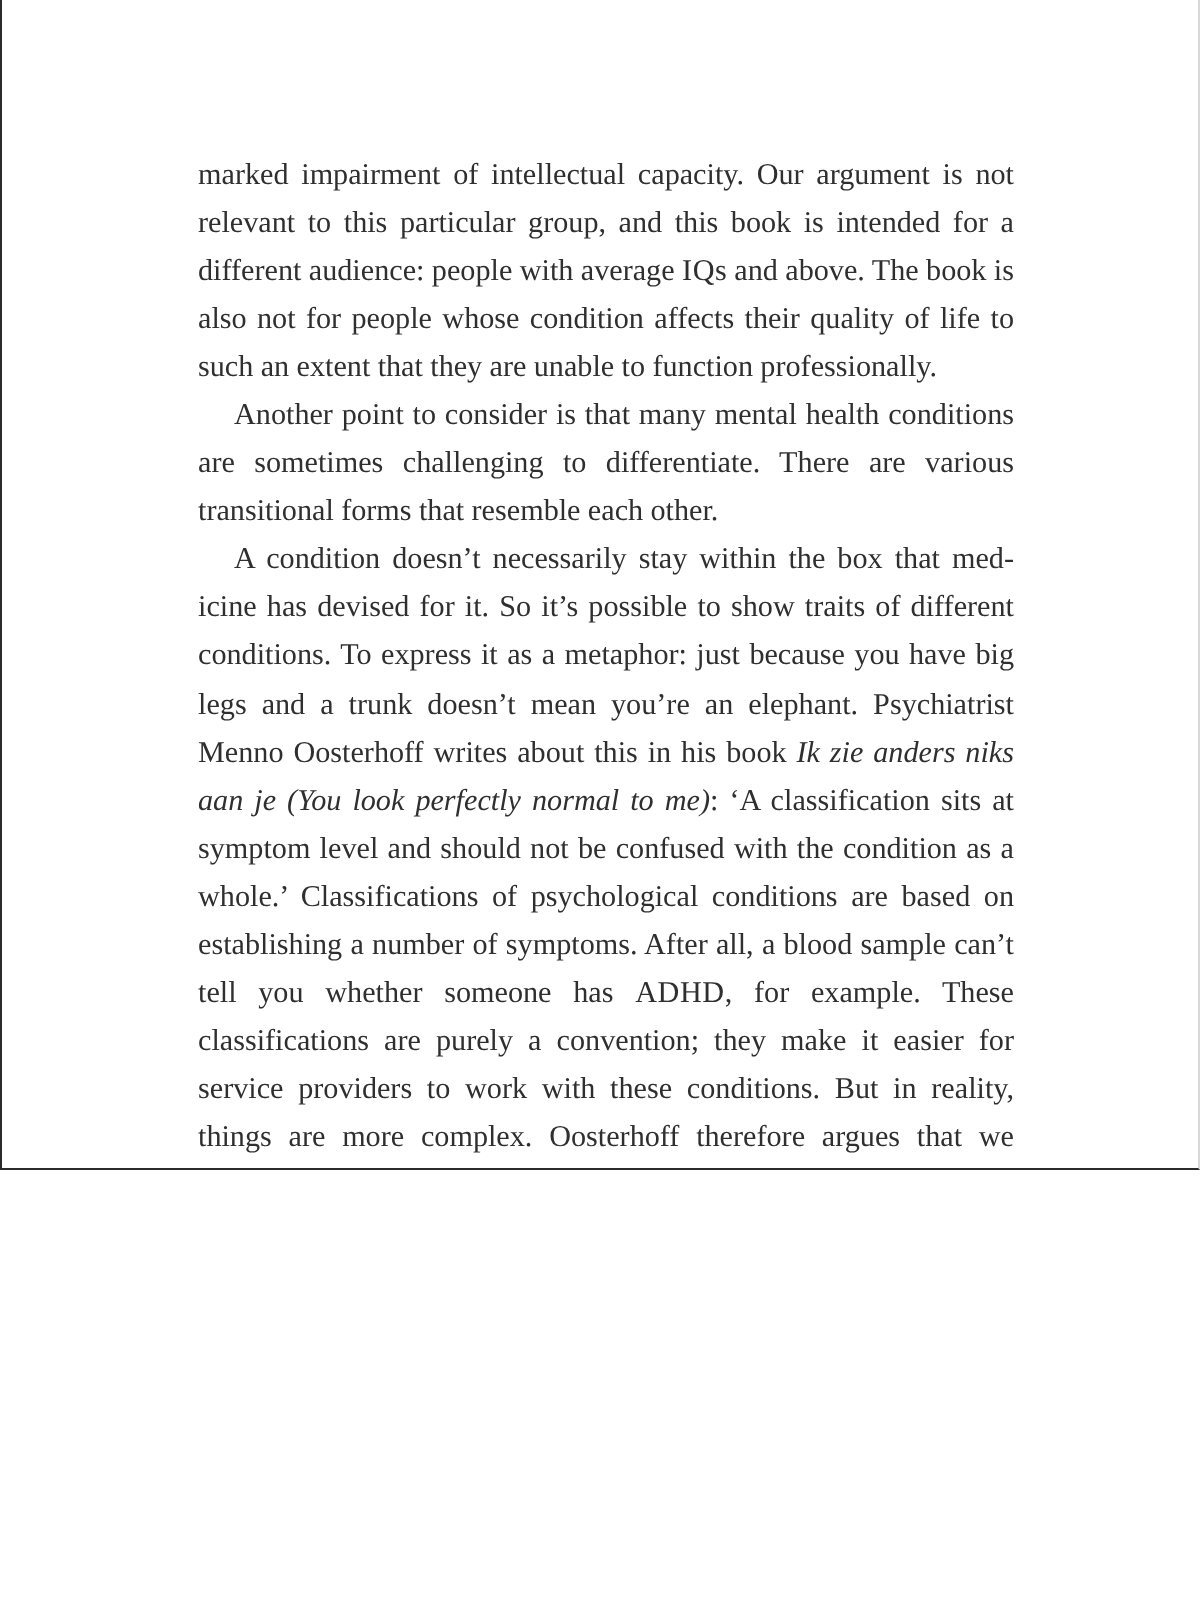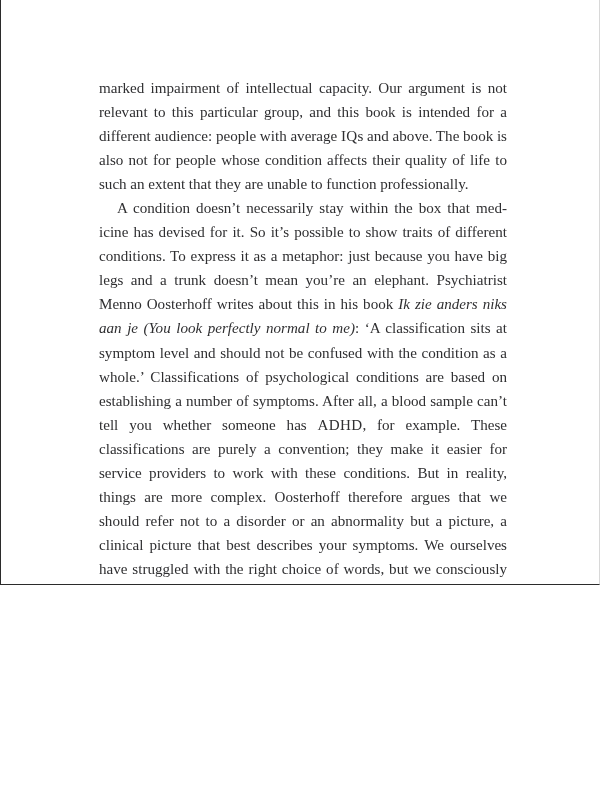--- a/index.html
+++ b/index.html
@@ -59,18 +59,19 @@
     letter-spacing: 0.2px;
   }
 </style>
 </head>
 <body>
 
 <div class="page">
 
   <div class="text-column">
       <p class="para"><span>marked impairment of intellectual capacity. Our argument is not relevant to this particular group, and this book is intended for a different audience: people with average </span><span class="sc">IQ</span><span>s and above. The book is also not for people whose condition affects their quality of life to such an extent that they are unable to function profes­sionally.</span></p>
+      <p class="para indent"><span>Another point to consider is that many mental health condi­tions are sometimes challenging to differentiate. There are var­ious transitional forms that resemble each other.</span></p>
       <p class="para indent"><span>A condition doesn’t necessarily stay within the box that med­icine has devised for it. So it’s possible to show traits of different conditions. To express it as a metaphor: just because you have big legs and a trunk doesn’t mean you’re an elephant. Psychia­trist Menno Oosterhoff writes about this in his book </span><em class="it">Ik zie anders niks aan je (You look perfectly normal to me)</em><span>: ‘A classification sits at symptom level and should not be confused with the condition as a whole.’ Classifications of psychological conditions are based on establishing a number of symptoms. After all, a blood sample can’t tell you whether someone has </span><span class="sc">ADHD</span><span>, for example. These classifications are purely a convention; they make it easier for service providers to work with these condi­tions. But in reality, things are more complex. Oosterhoff therefore argues that we should refer not to a disorder or an abnor­mality but a picture, a clinical picture that best describes your symptoms. We ourselves have struggled with the right choice of words, but we consciously choose to speak of a difference or an atypical brain. Precisely because we see these differences as</span></p>
     </div>
 
   <div class="folio">26</div>
 
 </div>
 
 </body></html>

